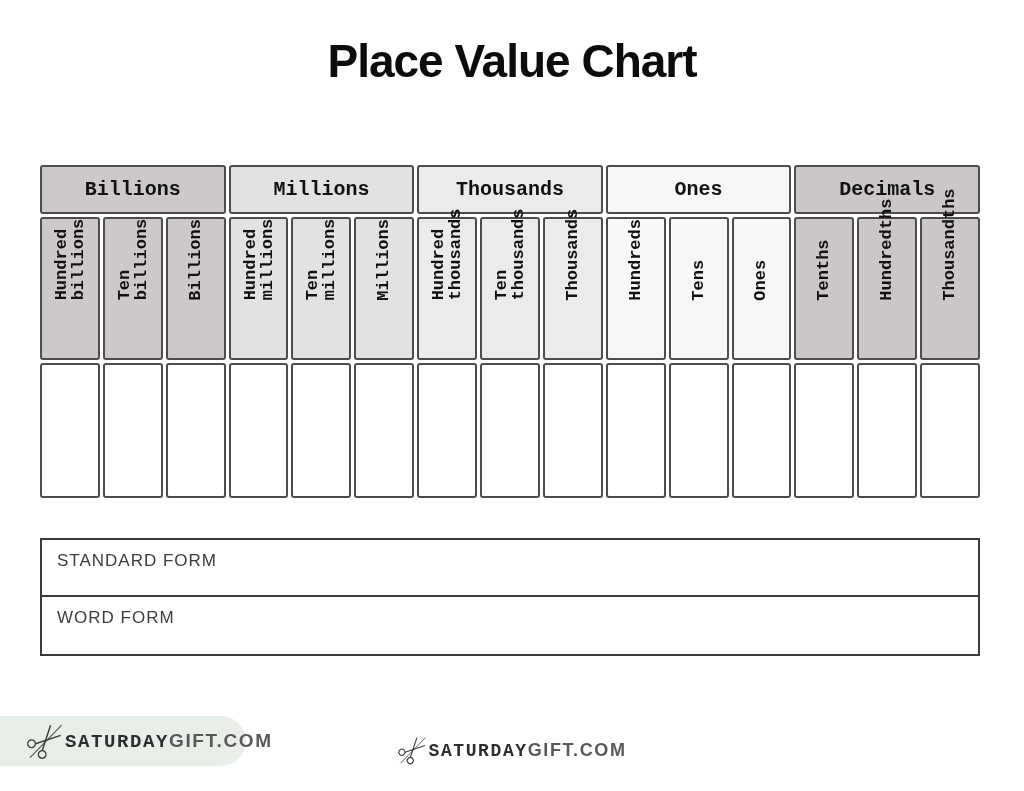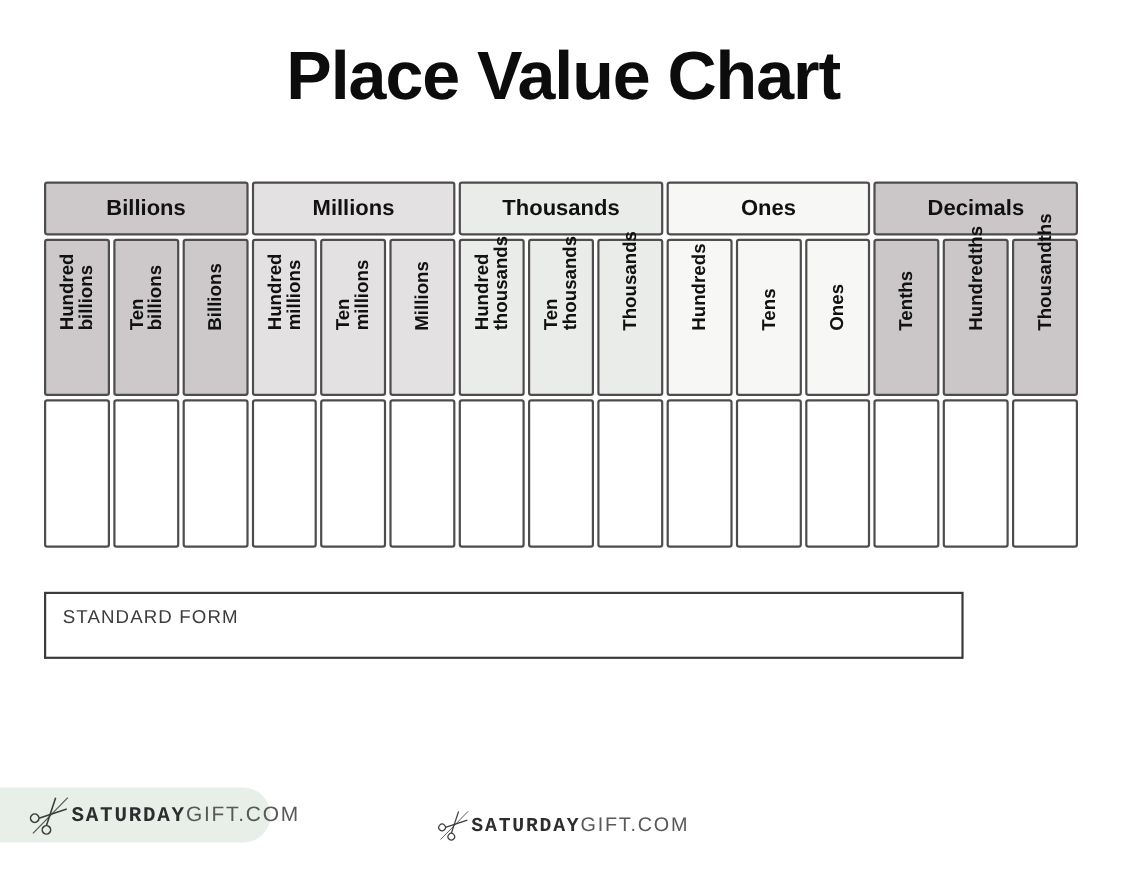--- a/index.html
+++ b/index.html
@@ -1,35 +1,36 @@
 <!DOCTYPE html>
 <html><head>
 <meta charset="utf-8">
 <style>
   * { margin: 0; padding: 0; box-sizing: border-box; }
   html, body { width: 1024px; height: 791px; background: #ffffff; overflow: hidden; }
   body { font-family: "Liberation Sans", sans-serif; position: relative; }
 
   .title {
     position: absolute; top: 34px; left: 0; right: 0;
-    text-align: center; font-size: 62px; font-weight: 800;
+    text-align: center; font-size: 46px; font-weight: 800;
     letter-spacing: -1px; color: #0c0c0c;
   }
 
   
   .pv-table {
     position: absolute; left: 40px; top: 165px; width: 940px;
     display: grid;
     grid-template-columns: repeat(15, 1fr);
     grid-template-rows: 49px 143px 135px;
     gap: 3px;
   }
   .cell {
     border: 2px solid #4e4c4d;
     border-radius: 3px;
+    font-family: Liberation Mono, monospace;
   }
   .group-cell {
     grid-column: span 3;
     display: flex; align-items: center; justify-content: center;
     font-size: 20px; font-weight: 700; color: #111;
   }
   .col-cell {
     display: flex; align-items: center; justify-content: center;
     overflow: visible;
   }
@@ -37,21 +38,21 @@
     width: 24px;
     transform: rotate(-90deg);
     text-align: center;
     font-size: 17px; font-weight: 700; line-height: 1.02;
     color: #111; white-space: normal;
   }
   .empty-cell { background: #ffffff; }
 
   
   .forms {
-    position: absolute; left: 40px; top: 538px; width: 836px;
+    position: absolute; left: 40px; top: 538px; width: 940px;
     border: 2px solid #3a3a3a; background: #fff;
   }
   .form-row { height: 57px; border-bottom: 2px solid #3a3a3a; }
   .form-row:last-child { border-bottom: none; }
   .form-label {
     display: inline-block; padding: 11px 15px;
     font-size: 17px; font-weight: 300; letter-spacing: 1px;
     color: #3c3c3c;
   }
 
@@ -59,21 +60,21 @@
   .badge {
     position: absolute; left: 0; top: 716px;
     width: 246px; height: 50px;
     border-radius: 0 26px 26px 0;
     display: flex; align-items: center;
     padding-left: 26px; z-index: 5;
   }
   .brand { display: flex; align-items: center; gap: 1px; }
   .brand-text { white-space: nowrap; }
   .brand-bold { font-weight: 700; letter-spacing: 1.6px; color: #2d2d2f; font-family: Liberation Mono, monospace; }
-  .brand-rest { font-weight: 400; letter-spacing: 1.6px; color: #58585a; margin-top: 20px; }
+  .brand-rest { font-weight: 700; letter-spacing: 1.6px; color: #58585a; margin-top: 20px; }
   .badge .brand-bold, .badge .brand-rest { font-size: 19px; }
 
   .center-logo {
     position: absolute; top: 735px; left: 50%;
     transform: translateX(-50%);
     display: flex; align-items: center; gap: 1px;
   }
   .center-logo .brand-bold, .center-logo .brand-rest { font-size: 18px; }
 
   .scissors { flex: 0 0 auto; }
@@ -153,20 +154,23 @@
     <div class="cell empty-cell"></div>
     <div class="cell empty-cell"></div>
     <div class="cell empty-cell"></div>
     <div class="cell empty-cell"></div>
   </div>
 
   <div class="forms">
     <div class="form-row">
       <span class="form-label">STANDARD FORM</span>
     </div>
+    <div class="form-row">
+      <span class="form-label">WORD FORM</span>
+    </div>
   </div>
 
   <div class="badge" style="background: rgb(231, 239, 232);">
     <span class="brand">
       <svg class="scissors" viewBox="0 0 48 48" width="38" height="38">
         <line x1="5" y1="45" x2="45" y2="4" stroke="#555" stroke-width="1.4" fill="none"></line>
         <g transform="rotate(-45 24 24)" stroke="#3c3c3c" stroke-width="1.8" fill="none">
           <line x1="43" y1="15" x2="13" y2="30"></line>
           <line x1="43" y1="33" x2="13" y2="18"></line>
           <circle cx="9.5" cy="33.5" r="4.8"></circle>

